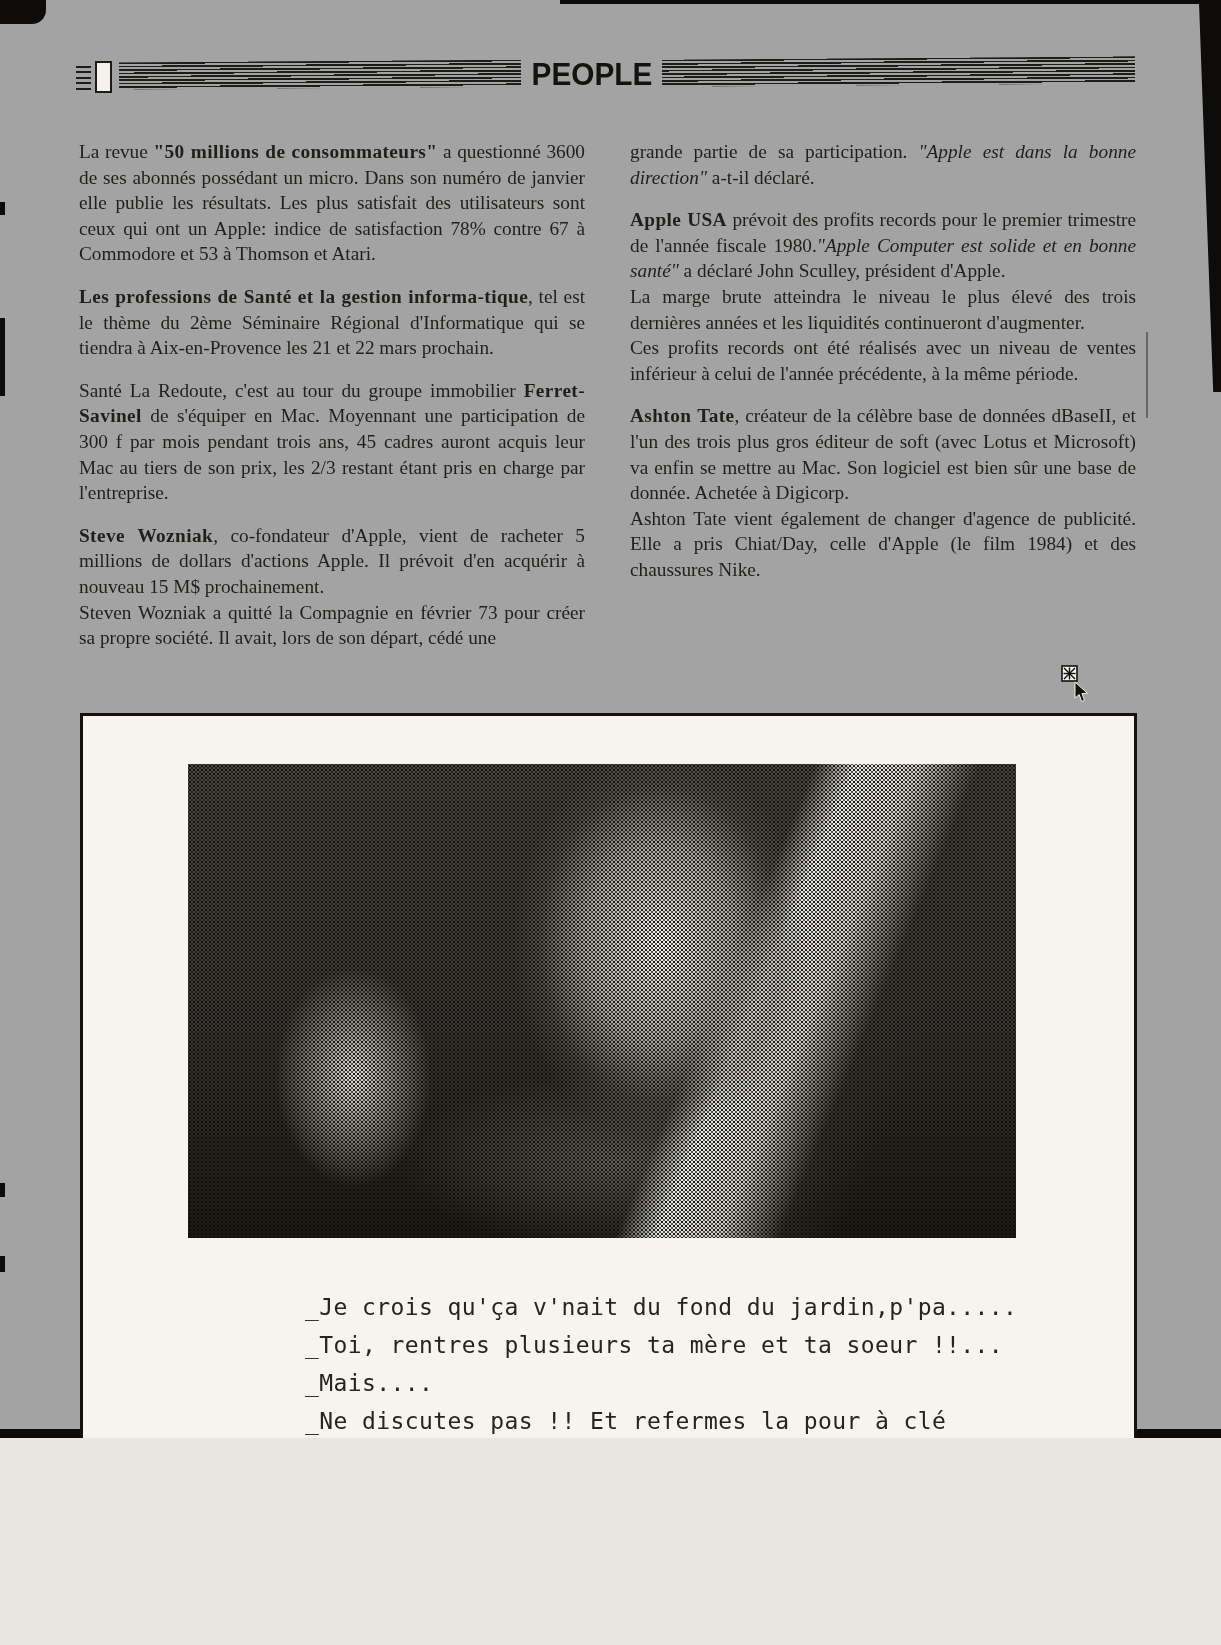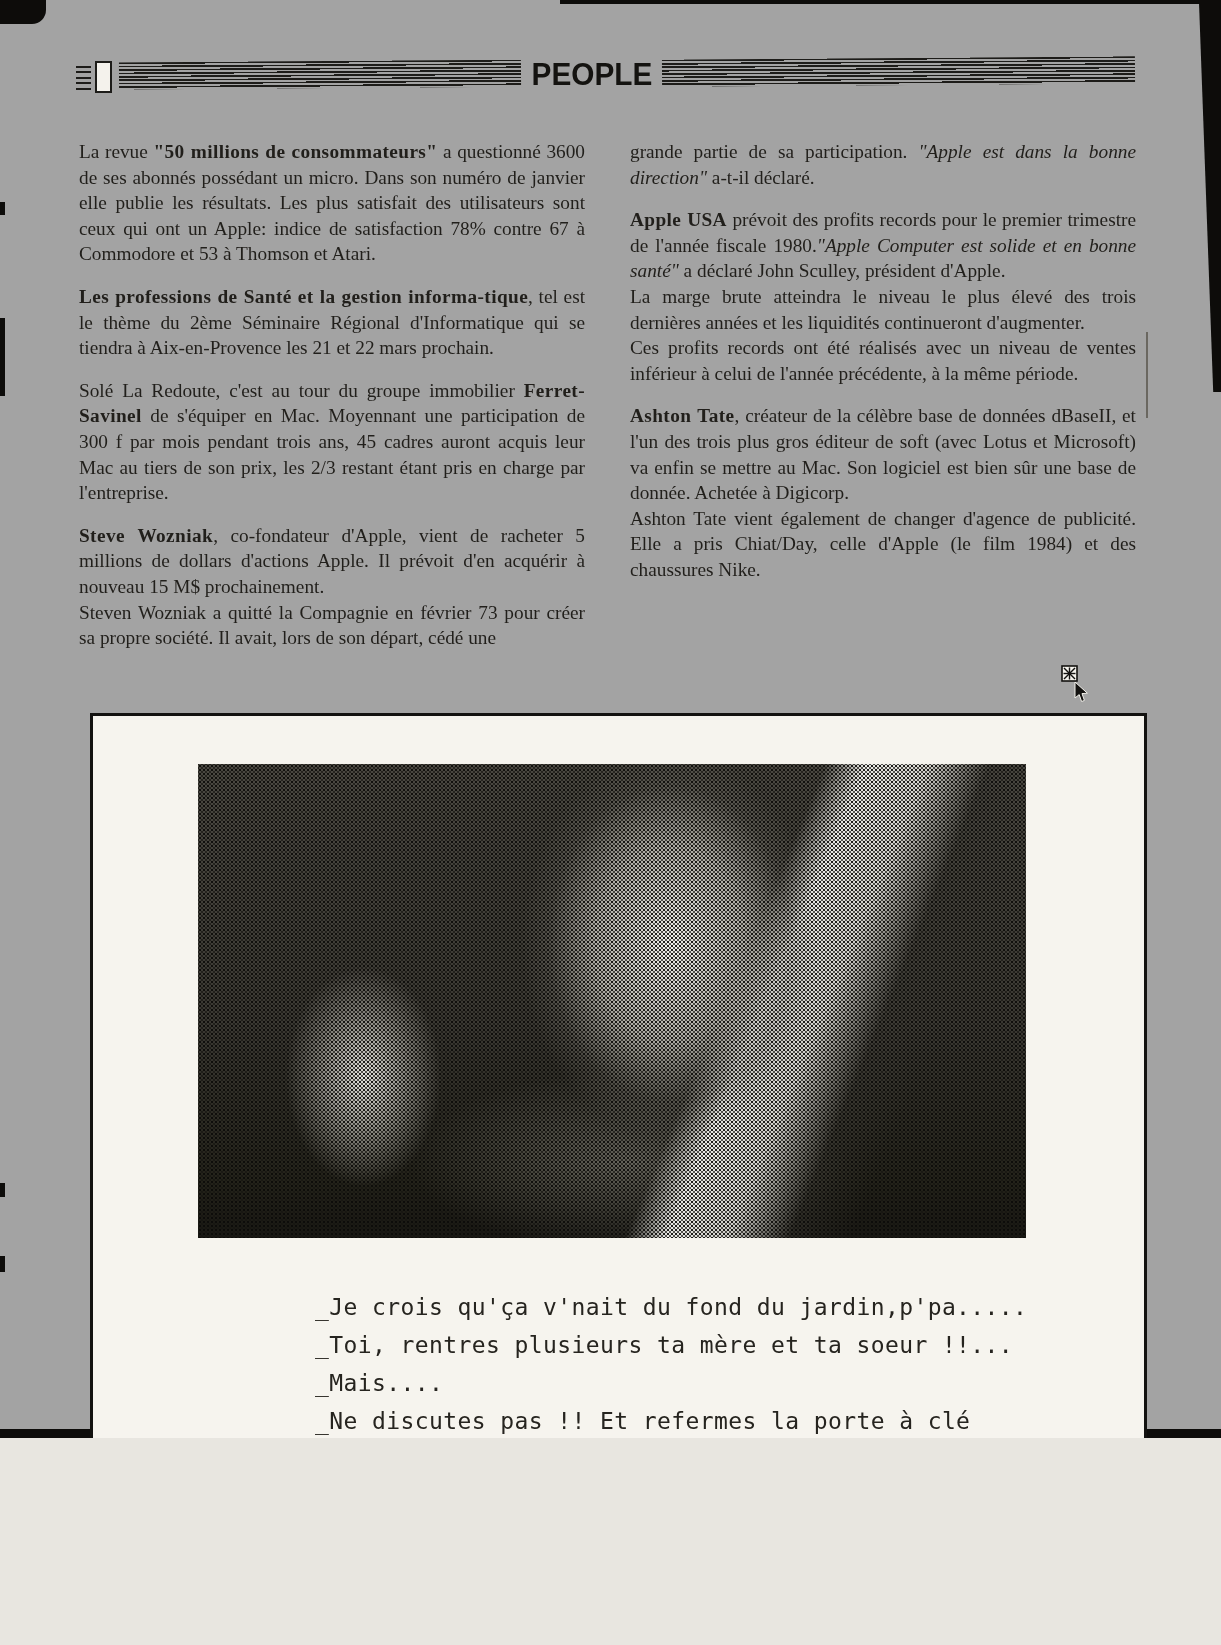--- a/index.html
+++ b/index.html
@@ -49,21 +49,21 @@
   .col-right { left:630px; }
   .para { margin-bottom:17px; white-space:pre-wrap; }
   .para span.b { font-weight:700; letter-spacing:0.4px; }
   .para span.i { font-style:italic; }
 
   .end-marker { position:absolute; left:1061px; top:665px; width:17px; height:17px; }
   .cursor { position:absolute; left:1074px; top:682px; width:15px; height:21px; }
 
   
   .comic-box {
-    position:absolute; left:90px; top:713px; width:1057px; height:767px;
+    position:absolute; left:80px; top:713px; width:1057px; height:767px;
     border:3px solid #131210; background:#f6f4ee;
   }
   .halftone {
     position:absolute; left:105px; top:48px; width:828px; height:474px;
     background-color:#3c3a34;
     background-image:
       radial-gradient(circle, rgba(12,11,9,0.92) 1.1px, rgba(12,11,9,0) 1.5px),
       radial-gradient(circle, rgba(22,21,17,0.7) 1px, rgba(0,0,0,0) 1.4px),
       radial-gradient(ellipse 195px 255px at 57% 38%, rgba(252,251,246,0.95) 0%, rgba(216,214,206,0.72) 38%, rgba(122,120,112,0.32) 62%, rgba(0,0,0,0) 76%),
       radial-gradient(ellipse 108px 152px at 20% 66%, rgba(247,246,240,0.9) 0%, rgba(182,180,172,0.5) 46%, rgba(0,0,0,0) 72%),
@@ -129,21 +129,21 @@
 
   <div class="stripes hdr-mini"></div>
   <div class="hdr-spine"></div>
   <div class="stripes hdr-left"></div>
   <div class="hdr-title">PEOPLE</div>
   <div class="stripes hdr-right"></div>
 
   <div class="col col-left">
     <p class="para"><span>La revue </span><span class="b">"50 millions de consommateurs"</span><span> a questionné 3600 de ses abonnés possédant un micro. Dans son numéro de janvier elle publie les résultats. Les plus satisfait des utilisateurs sont ceux qui ont un Apple: indice de satisfaction 78% contre 67 à Commodore et 53 à Thomson et Atari.</span></p>
     <p class="para"><span class="b">Les professions de Santé et la gestion informa-tique</span><span>, tel est le thème du 2ème Séminaire Régional d'Informatique qui se tiendra à Aix-en-Provence les 21 et 22 mars prochain.</span></p>
-    <p class="para"><span>Solé La Redoute, c'est au tour du groupe immobilier </span><span class="b">Ferret-Savinel</span><span> de s'équiper en Mac. Moyennant une participation de 300 f par mois pendant trois ans, 45 cadres auront acquis leur Mac au tiers de son prix, les 2/3 restant étant pris en charge par l'entreprise.</span></p>
+    <p class="para"><span>Santé La Redoute, c'est au tour du groupe immobilier </span><span class="b">Ferret-Savinel</span><span> de s'équiper en Mac. Moyennant une participation de 300 f par mois pendant trois ans, 45 cadres auront acquis leur Mac au tiers de son prix, les 2/3 restant étant pris en charge par l'entreprise.</span></p>
     <p class="para"><span class="b">Steve Wozniak</span><span>, co-fondateur d'Apple, vient de racheter 5 millions de dollars d'actions Apple. Il prévoit d'en acquérir à nouveau 15 M$ prochainement.
 Steven Wozniak a quitté la Compagnie en février 73 pour créer sa propre société. Il avait, lors de son départ, cédé une</span></p>
   </div>
   <div class="col col-right">
     <p class="para"><span>grande partie de sa participation. </span><span class="i">"Apple est dans la bonne direction"</span><span> a-t-il déclaré.</span></p>
     <p class="para"><span class="b">Apple USA</span><span> prévoit des profits records pour le premier trimestre de l'année fiscale 1980.</span><span class="i">"Apple Computer est solide et en bonne santé"</span><span> a déclaré John Sculley, président d'Apple.
 La marge brute atteindra le niveau le plus élevé des trois dernières années et les liquidités continueront d'augmenter.
 Ces profits records ont été réalisés avec un niveau de ventes inférieur à celui de l'année précédente, à la même période.</span></p>
     <p class="para"><span class="b">Ashton Tate</span><span>, créateur de la célèbre base de données dBaseII, et l'un des trois plus gros éditeur de soft (avec Lotus et Microsoft) va enfin se mettre au Mac. Son logiciel est bien sûr une base de donnée. Achetée à Digicorp.
 Ashton Tate vient également de changer d'agence de publicité. Elle a pris Chiat/Day, celle d'Apple (le film 1984) et des chaussures Nike.</span></p>
@@ -161,21 +161,21 @@
     </svg>
   </div>
   <div class="cursor">
     <svg width="15" height="21" viewBox="0 0 15 21">
       <path d="M1 0 L1 16 L5.2 12.6 L7.6 19.5 L10.4 18.4 L8 11.6 L13.4 11.2 Z" fill="#131210" stroke="#f4f2ec" stroke-width="1"></path>
     </svg>
   </div>
 
   <div class="comic-box">
     <div class="halftone"></div>
-    <div class="dialogue"><div class="dialogue-line">_Je crois qu'ça v'nait du fond du jardin,p'pa.....</div><div class="dialogue-line">_Toi, rentres plusieurs ta mère et ta soeur !!...</div><div class="dialogue-line">_Mais....</div><div class="dialogue-line">_Ne discutes pas !! Et refermes la porte à clé</div><div class="dialogue-line indent">derrière toi !...</div></div>
+    <div class="dialogue"><div class="dialogue-line">_Je crois qu'ça v'nait du fond du jardin,p'pa.....</div><div class="dialogue-line">_Toi, rentres plusieurs ta mère et ta soeur !!...</div><div class="dialogue-line">_Mais....</div><div class="dialogue-line">_Ne discutes pas !! Et refermes la pour à clé</div><div class="dialogue-line indent">derrière toi !...</div></div>
   </div>
 
   <div class="caption">Un bruit dehors. Solé</div>
 
   <div class="scrollbar">
     <div class="sb-btn">
       <span>
         <svg width="24" height="24" viewBox="0 0 24 24">
           <path d="M14 5 L14 9.5 L20.5 9.5 L20.5 14.5 L14 14.5 L14 19 L4 12 Z" fill="#f6f4ee" stroke="#131210" stroke-width="1.8"></path>
         </svg>

